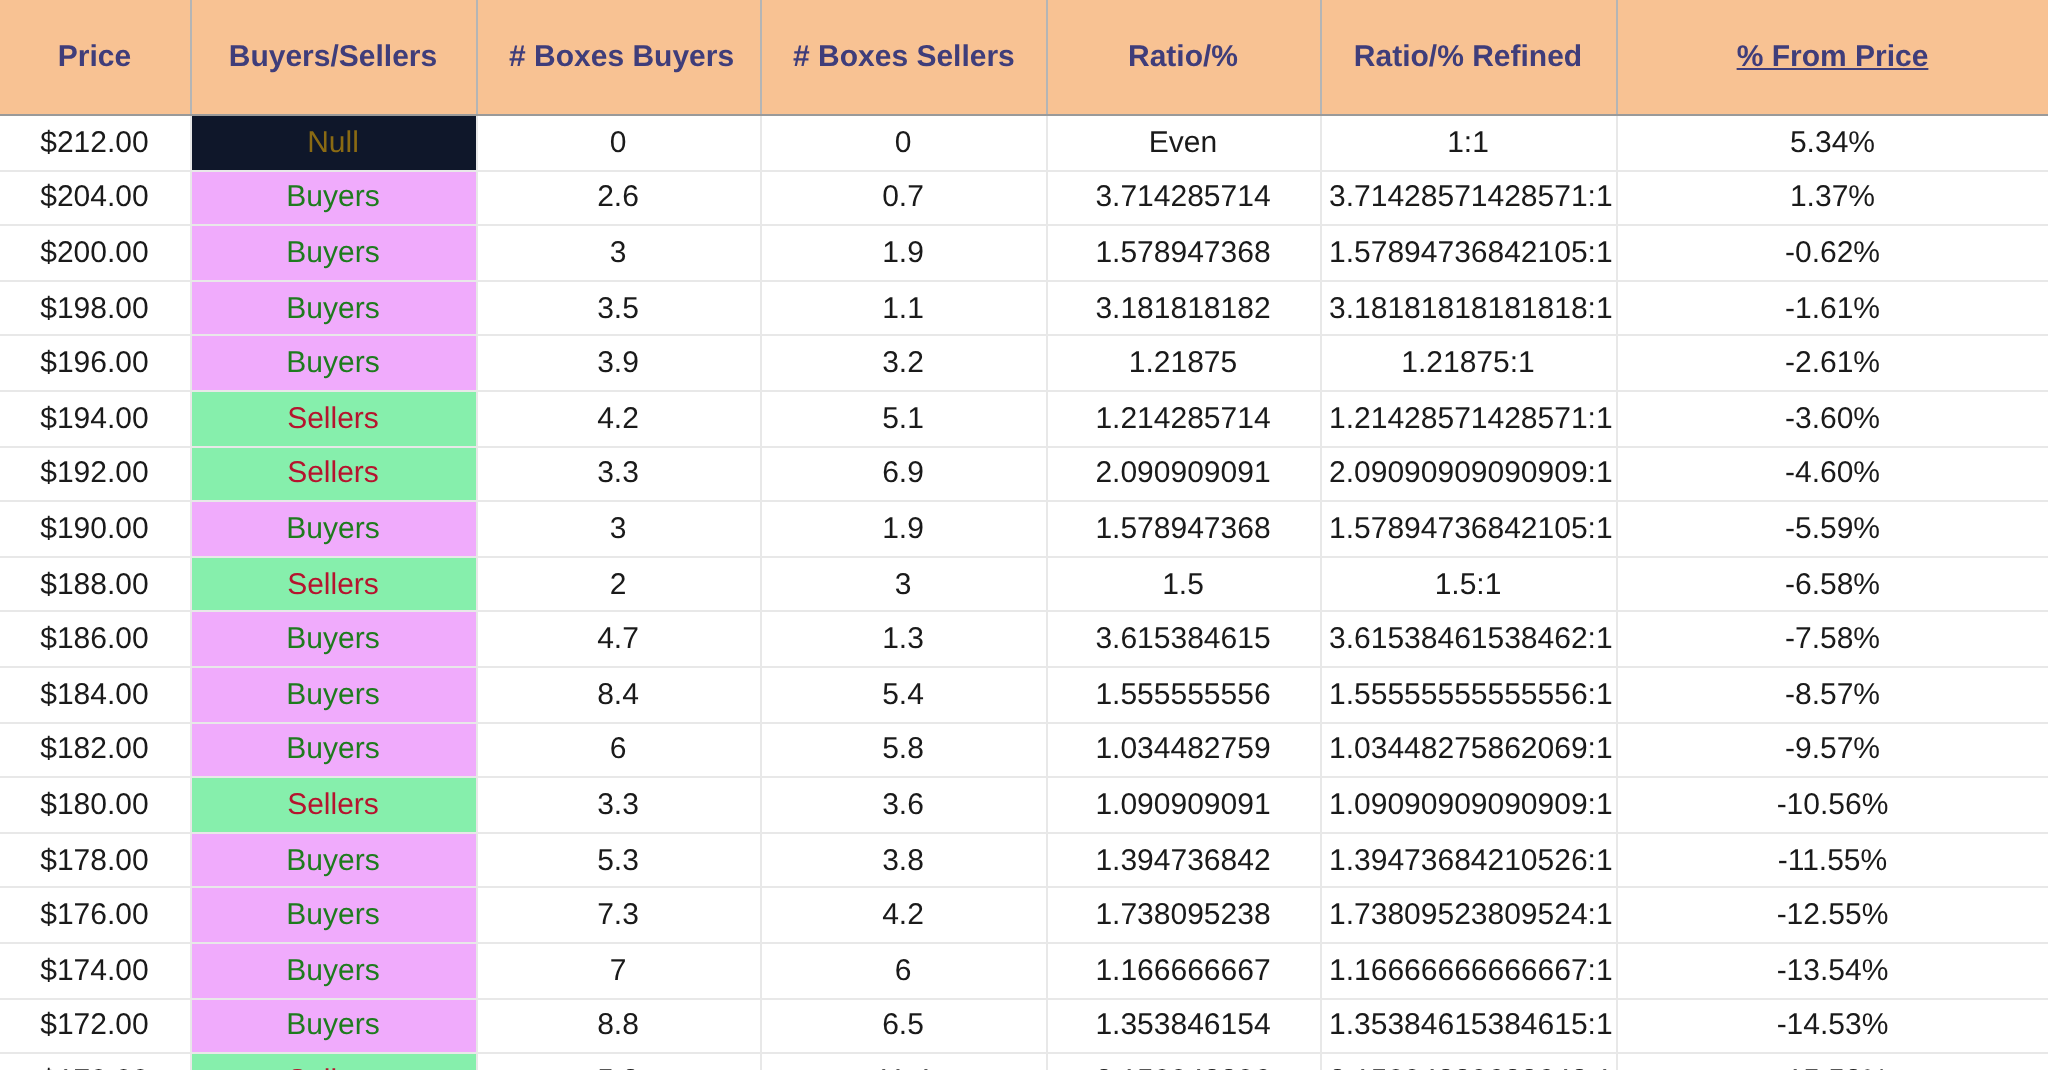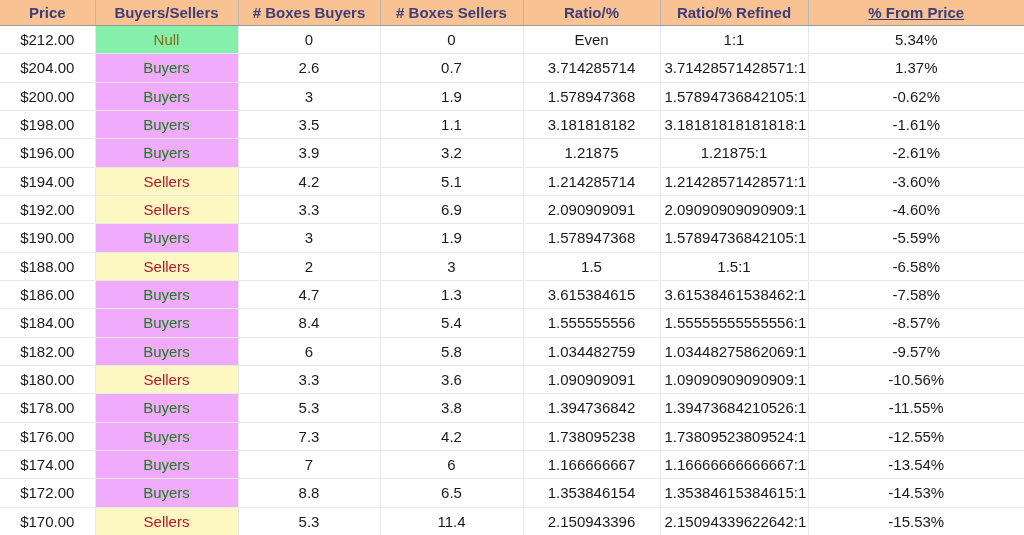--- a/index.html
+++ b/index.html
@@ -28,21 +28,21 @@
   col.c-ratioref     { width: 148px; }
   col.c-pct          { width: 216px; }
 
   thead th {
     background: #f8c293;
     color: #3f3d7a;
     font-size: 15px;
     font-weight: bold;
     height: 25px;
     line-height: 25px;
-    padding: 0;
+    padding: 16px;
     text-align: center;
     border-right: 1px solid #b5b5b5;
     border-bottom: 1px solid #9a9a9a;
     white-space: nowrap;
     overflow: hidden;
   }
   thead th:last-child { border-right: none; text-decoration: underline; }
 
   tbody td {
     height: 26.6px;
@@ -53,29 +53,29 @@
     border-right: 1px solid #e8e8e8;
     border-bottom: 1px solid #e8e8e8;
     white-space: nowrap;
     overflow: hidden;
     background: #ffffff;
   }
   tbody td:last-child { border-right: none; }
   tbody tr:last-child td { border-bottom: none; }
 
   td.side-null {
-    background: #86efac;
+    background: #0f172a;
     color: #8a6a13;
   }
   td.side-buyers {
     background: #f0abfc;
     color: #1e7b1e;
   }
   td.side-sellers {
-    background: #fef9c3;
+    background: #86efac;
     color: #b5142e;
   }
 </style>
 </head>
 <body>
 
 <table class="grid">
   <colgroup>
     <col class="c-price">
     <col class="c-side">

